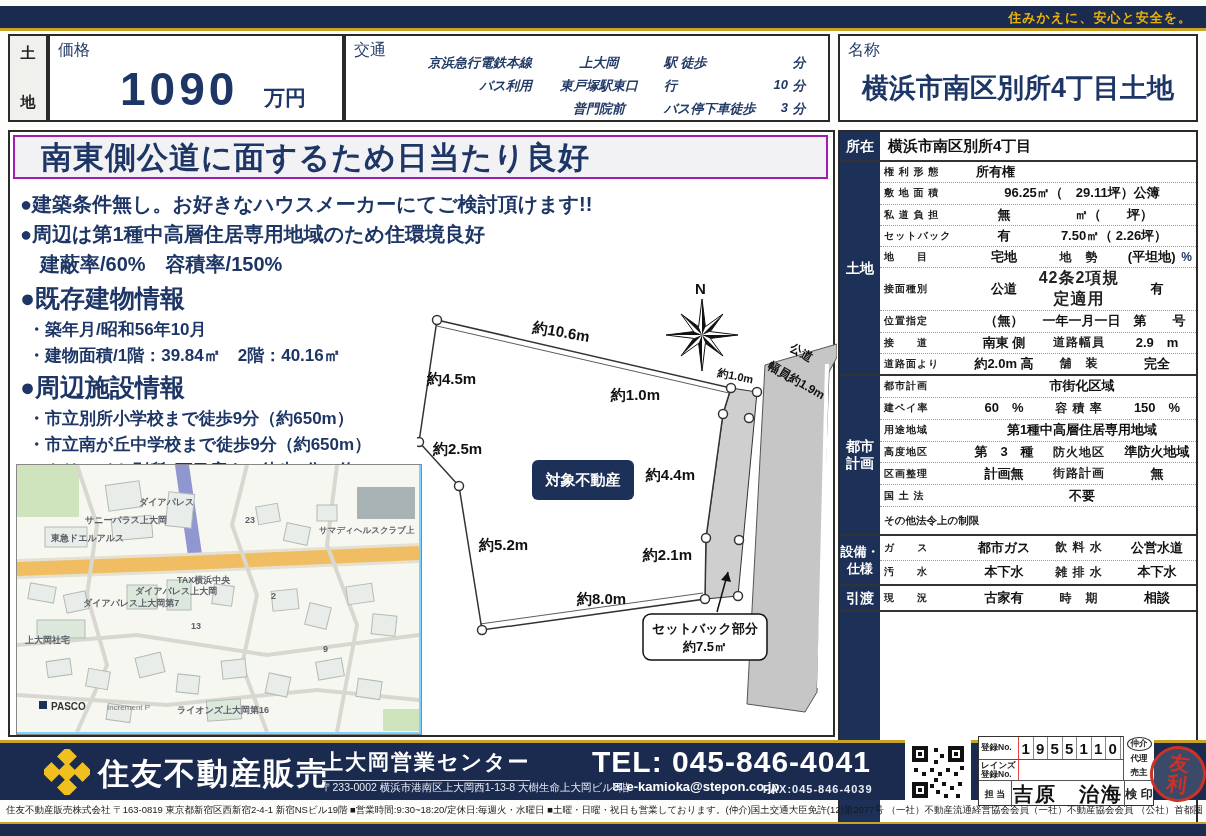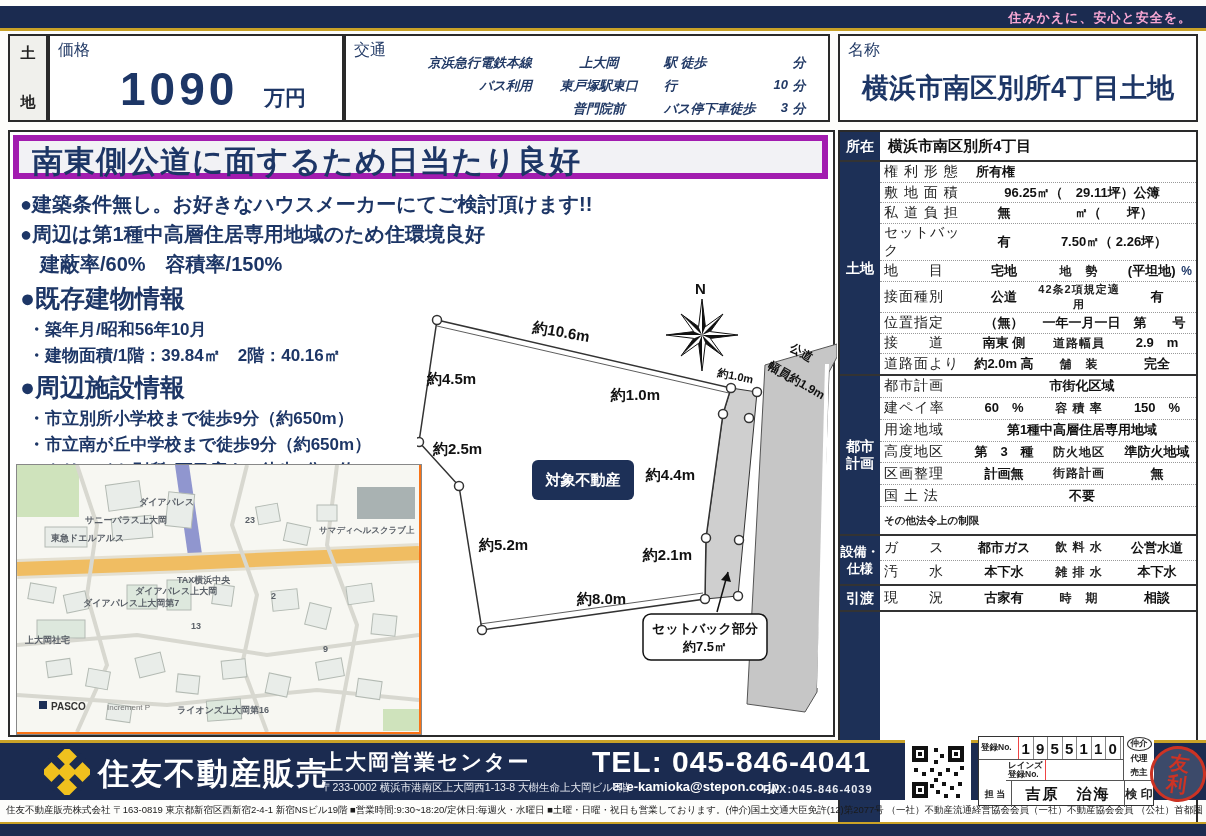--- a/index.html
+++ b/index.html
@@ -1,85 +1,85 @@
 <!DOCTYPE html>
 <html><head>
 <meta charset="utf-8">
 <style>
   html,body{margin:0;padding:0;background:#e8e8e4;}
   .page{position:relative;width:1206px;height:836px;background:#fdfdfb;overflow:hidden;
         font-family:"Liberation Sans","DejaVu Sans",sans-serif;color:#1d3666;}
   
   .topbar{position:absolute;left:0;top:6px;width:1206px;height:22px;background:#1b2b50;}
-  .tagline{position:absolute;right:14px;top:3px;color:#f9a8d4;font-size:13px;font-weight:bold;letter-spacing:1px;}
+  .tagline{position:absolute;right:14px;top:3px;color:#eab308;font-size:13px;font-weight:bold;letter-spacing:1px;}
   .goldline{position:absolute;left:0;top:28px;width:1206px;height:3px;background:#c9a227;}
   .box{position:absolute;border:2px solid #2a2a2a;background:#fff;box-sizing:border-box;}
   .type-box{left:8px;top:34px;width:40px;height:88px;background:#f0f0ec;display:flex;flex-direction:column;
             justify-content:space-between;align-items:center;padding:8px 0;font-size:15px;font-weight:bold;color:#222;}
   .price-box{left:48px;top:34px;width:296px;height:88px;}
   .box-label{position:absolute;left:8px;top:4px;font-size:16px;font-weight:normal;color:#223a66;}
   .price-val{position:absolute;left:70px;top:26px;font-size:46px;font-weight:bold;color:#1d3666;letter-spacing:4px;}
   .price-unit{position:absolute;right:36px;top:48px;font-size:21px;font-weight:bold;color:#1d3666;}
   .access-box{left:344px;top:34px;width:486px;height:88px;}
   .access-lines{position:absolute;right:18px;top:18px;display:flex;flex-direction:column;gap:5px;}
   .aline{display:grid;grid-template-columns:150px 118px 104px 26px 22px;font-size:13px;font-weight:bold;color:#223a66;font-style:italic;}
   .aline .c1{text-align:right;padding-right:8px;}
   .aline .c2{text-align:center;}
   .aline .c3{text-align:left;padding-left:6px;}
   .aline .c4{text-align:right;}
   .aline .c5{text-align:center;}
   .name-box{left:838px;top:34px;width:360px;height:88px;}
   .name-val{position:absolute;left:0;right:0;top:34px;text-align:center;font-size:27px;font-weight:bold;color:#1d3666;}
   
   .main-frame{position:absolute;left:8px;top:130px;width:827px;height:607px;border:2px solid #2a2a2a;background:#fff;box-sizing:border-box;}
-  .headline{position:absolute;left:3px;top:3px;width:815px;height:44px;border:6px solid #a21caf;background:#f2f2f5;
-            font-size:31px;font-weight:bold;color:#1d3666;line-height:42px;padding-left:13px;box-sizing:border-box;letter-spacing:1px;}
+  .headline{position:absolute;left:3px;top:3px;width:815px;height:44px;border:2px solid #a21caf;background:#f2f2f5;
+            font-size:31px;font-weight:bold;color:#1d3666;line-height:42px;padding-left:26px;box-sizing:border-box;letter-spacing:1px;}
   .bullets{position:absolute;left:10px;top:56px;width:430px;}
   .b-big{font-size:20px;font-weight:bold;color:#1d3666;margin:3px 0;white-space:nowrap;}
   .b-indent{padding-left:20px;}
   .b-sec{font-size:25px;font-weight:bold;color:#1d3666;margin:4px 0 2px 0;}
   .b-item{font-size:17px;font-weight:600;color:#1d3666;margin:3px 0 3px 8px;white-space:nowrap;}
-  .map-wrap{position:absolute;left:6px;top:332px;width:404px;height:269px;border:1px solid #888;background:#f97316;}
+  .map-wrap{position:absolute;left:6px;top:332px;width:404px;height:269px;border:1px solid #888;background:#7dd3fc;}
   .diagram-wrap{position:absolute;left:407px;top:0px;width:420px;height:603px;}
   
   .rtable{position:absolute;left:838px;top:130px;width:360px;height:774px;border:2px solid #2a2a2a;background:#fff;
           box-sizing:border-box;display:flex;flex-direction:column;}
   .sec{display:flex;border-bottom:2px solid #333;}
   .sec:last-child{border-bottom:none;}
   .seclabel{width:40px;background:#1d3057;color:#fff;font-size:14px;font-weight:bold;display:flex;
             flex-direction:column;align-items:center;justify-content:center;line-height:17px;flex:0 0 40px;}
   .secbody{flex:1;display:flex;flex-direction:column;}
   .tr{display:flex;align-items:center;border-bottom:1px dotted #9a9a9a;flex:1;padding:0 4px;box-sizing:border-box;}
   .tr:last-child{border-bottom:none;}
-  .tl{width:88px;font-size:14px;font-weight:normal;color:#222;letter-spacing:1px;flex:0 0 88px;}
+  .tl{width:88px;font-size:10px;font-weight:bold;color:#222;letter-spacing:1px;flex:0 0 88px;}
   .tl2{width:86px;font-size:12px;font-weight:bold;color:#222;text-align:center;flex:0 0 86px;letter-spacing:1px;}
   .tv{flex:1;font-size:13px;font-weight:bold;color:#111;text-align:center;}
   .tvl{flex:1;font-size:13px;font-weight:bold;color:#111;text-align:left;padding-left:4px;}
   .tvs{flex:0 0 64px;font-size:13px;font-weight:bold;color:#111;text-align:center;}
   .small-row{font-size:10.5px;font-weight:bold;color:#222;padding:3px 4px;}
   
   .footband{position:absolute;left:0;top:740px;width:1206px;height:60px;background:#1b2b50;border-top:3px solid #c9a227;box-sizing:border-box;}
   .company{position:absolute;left:98px;top:10px;color:#fff;font-size:31px;font-weight:bold;letter-spacing:2px;text-align:center;}
   .office{position:absolute;left:322px;top:5px;color:#fff;font-size:21px;font-weight:bold;letter-spacing:2px;border-bottom:1px solid #cfd4e2;padding-bottom:4px;}
   .addr{position:absolute;left:322px;top:38px;color:#e8ebf2;font-size:10.5px;}
   .email{position:absolute;left:612px;top:36px;color:#fff;font-size:13px;font-weight:bold;}
   .telwrap{position:absolute;left:592px;top:2px;color:#fff;font-size:30px;font-weight:bold;letter-spacing:1px;}
   .faxline{position:absolute;left:763px;top:40px;color:#e8ebf2;font-size:11px;font-weight:bold;letter-spacing:1px;}
   .qr{position:absolute;left:905px;top:-3px;width:66px;height:64px;background:#fff;display:flex;align-items:center;justify-content:center;}
   .regbox{position:absolute;left:978px;top:-7px;width:176px;height:70px;background:#fff;border:1px solid #333;box-sizing:border-box;font-family:"Liberation Sans",sans-serif;}
   .regrow1{display:flex;height:22px;border-bottom:1px solid #555;}
   .reglab{width:40px;font-size:8.5px;font-weight:bold;color:#222;display:flex;align-items:center;padding-left:2px;box-sizing:border-box;border-right:1px solid #ef4444;}
   .digit{width:13.5px;border-right:1px solid #888;font-size:15px;font-weight:bold;color:#111;display:flex;align-items:center;justify-content:center;}
-  .regrow2{display:flex;height:20px;border-bottom:1px solid #555;margin-left:27px;}
+  .regrow2{display:flex;height:20px;border-bottom:1px solid #555;}
   .regrow3{display:flex;height:26px;}
   .sidecol{position:absolute;right:-1px;top:-1px;width:30px;height:44px;border-left:1px solid #555;display:flex;flex-direction:column;
            align-items:center;justify-content:space-around;font-size:8.5px;font-weight:bold;color:#222;background:#fff;}
   .oval{border:1px solid #333;border-radius:50%;padding:0 3px;}
   .tanto-label{width:32px;font-size:9px;font-weight:bold;color:#222;display:flex;align-items:center;justify-content:center;border-right:1px solid #555;}
-  .tanto-name{flex:1;font-size:15px;font-weight:bold;color:#111;display:flex;align-items:center;justify-content:center;letter-spacing:2px;}
+  .tanto-name{flex:1;font-size:20px;font-weight:bold;color:#111;display:flex;align-items:center;justify-content:center;letter-spacing:2px;}
   .kenin{width:28px;font-size:12px;font-weight:bold;color:#222;display:flex;align-items:center;justify-content:center;border-left:1px solid #555;}
   .stamp{position:absolute;left:1150px;top:746px;width:50px;height:50px;border:3px solid #cc3324;border-radius:50%;
          color:#cc3324;font-size:20px;font-weight:bold;display:flex;flex-direction:column;align-items:center;justify-content:center;
          line-height:21px;transform:rotate(8deg);background:rgba(255,255,255,0.15);}
   .fineprint{position:absolute;left:6px;top:804px;width:1196px;font-size:9.5px;color:#1a1a1a;white-space:nowrap;overflow:hidden;}
   .bottomband{position:absolute;left:0;top:822px;width:1206px;height:14px;background:#1b2b50;border-top:2px solid #c9a227;box-sizing:border-box;}
   svg text{font-family:"Liberation Sans","DejaVu Sans",sans-serif;}
 </style>
 </head>
 <body>
@@ -321,21 +321,21 @@
         <div class="tr">
             <span class="tl">地　　目</span>
             <span class="tvs">宅地</span>
             <span class="tl2">地　勢</span>
             <span class="tv">(平坦地)</span>
             <span style="font-size:12px;font-weight:bold;">%</span>
           </div>
         <div class="tr">
             <span class="tl">接面種別</span>
             <span class="tvs">公道</span>
-            <span class="tl2" style="font-size:11px;">42条2項規定適用</span>
+            <span class="tl2" style="font-size:16px;">42条2項規定適用</span>
             <span class="tv">有</span>
           </div>
         <div class="tr">
             <span class="tl">位置指定</span>
             <span class="tvs">（無）</span>
             <span class="tv">一年一月一日　第　　号</span>
           </div>
         <div class="tr">
             <span class="tl">接　　道</span>
             <span class="tvs">南東 側</span>

